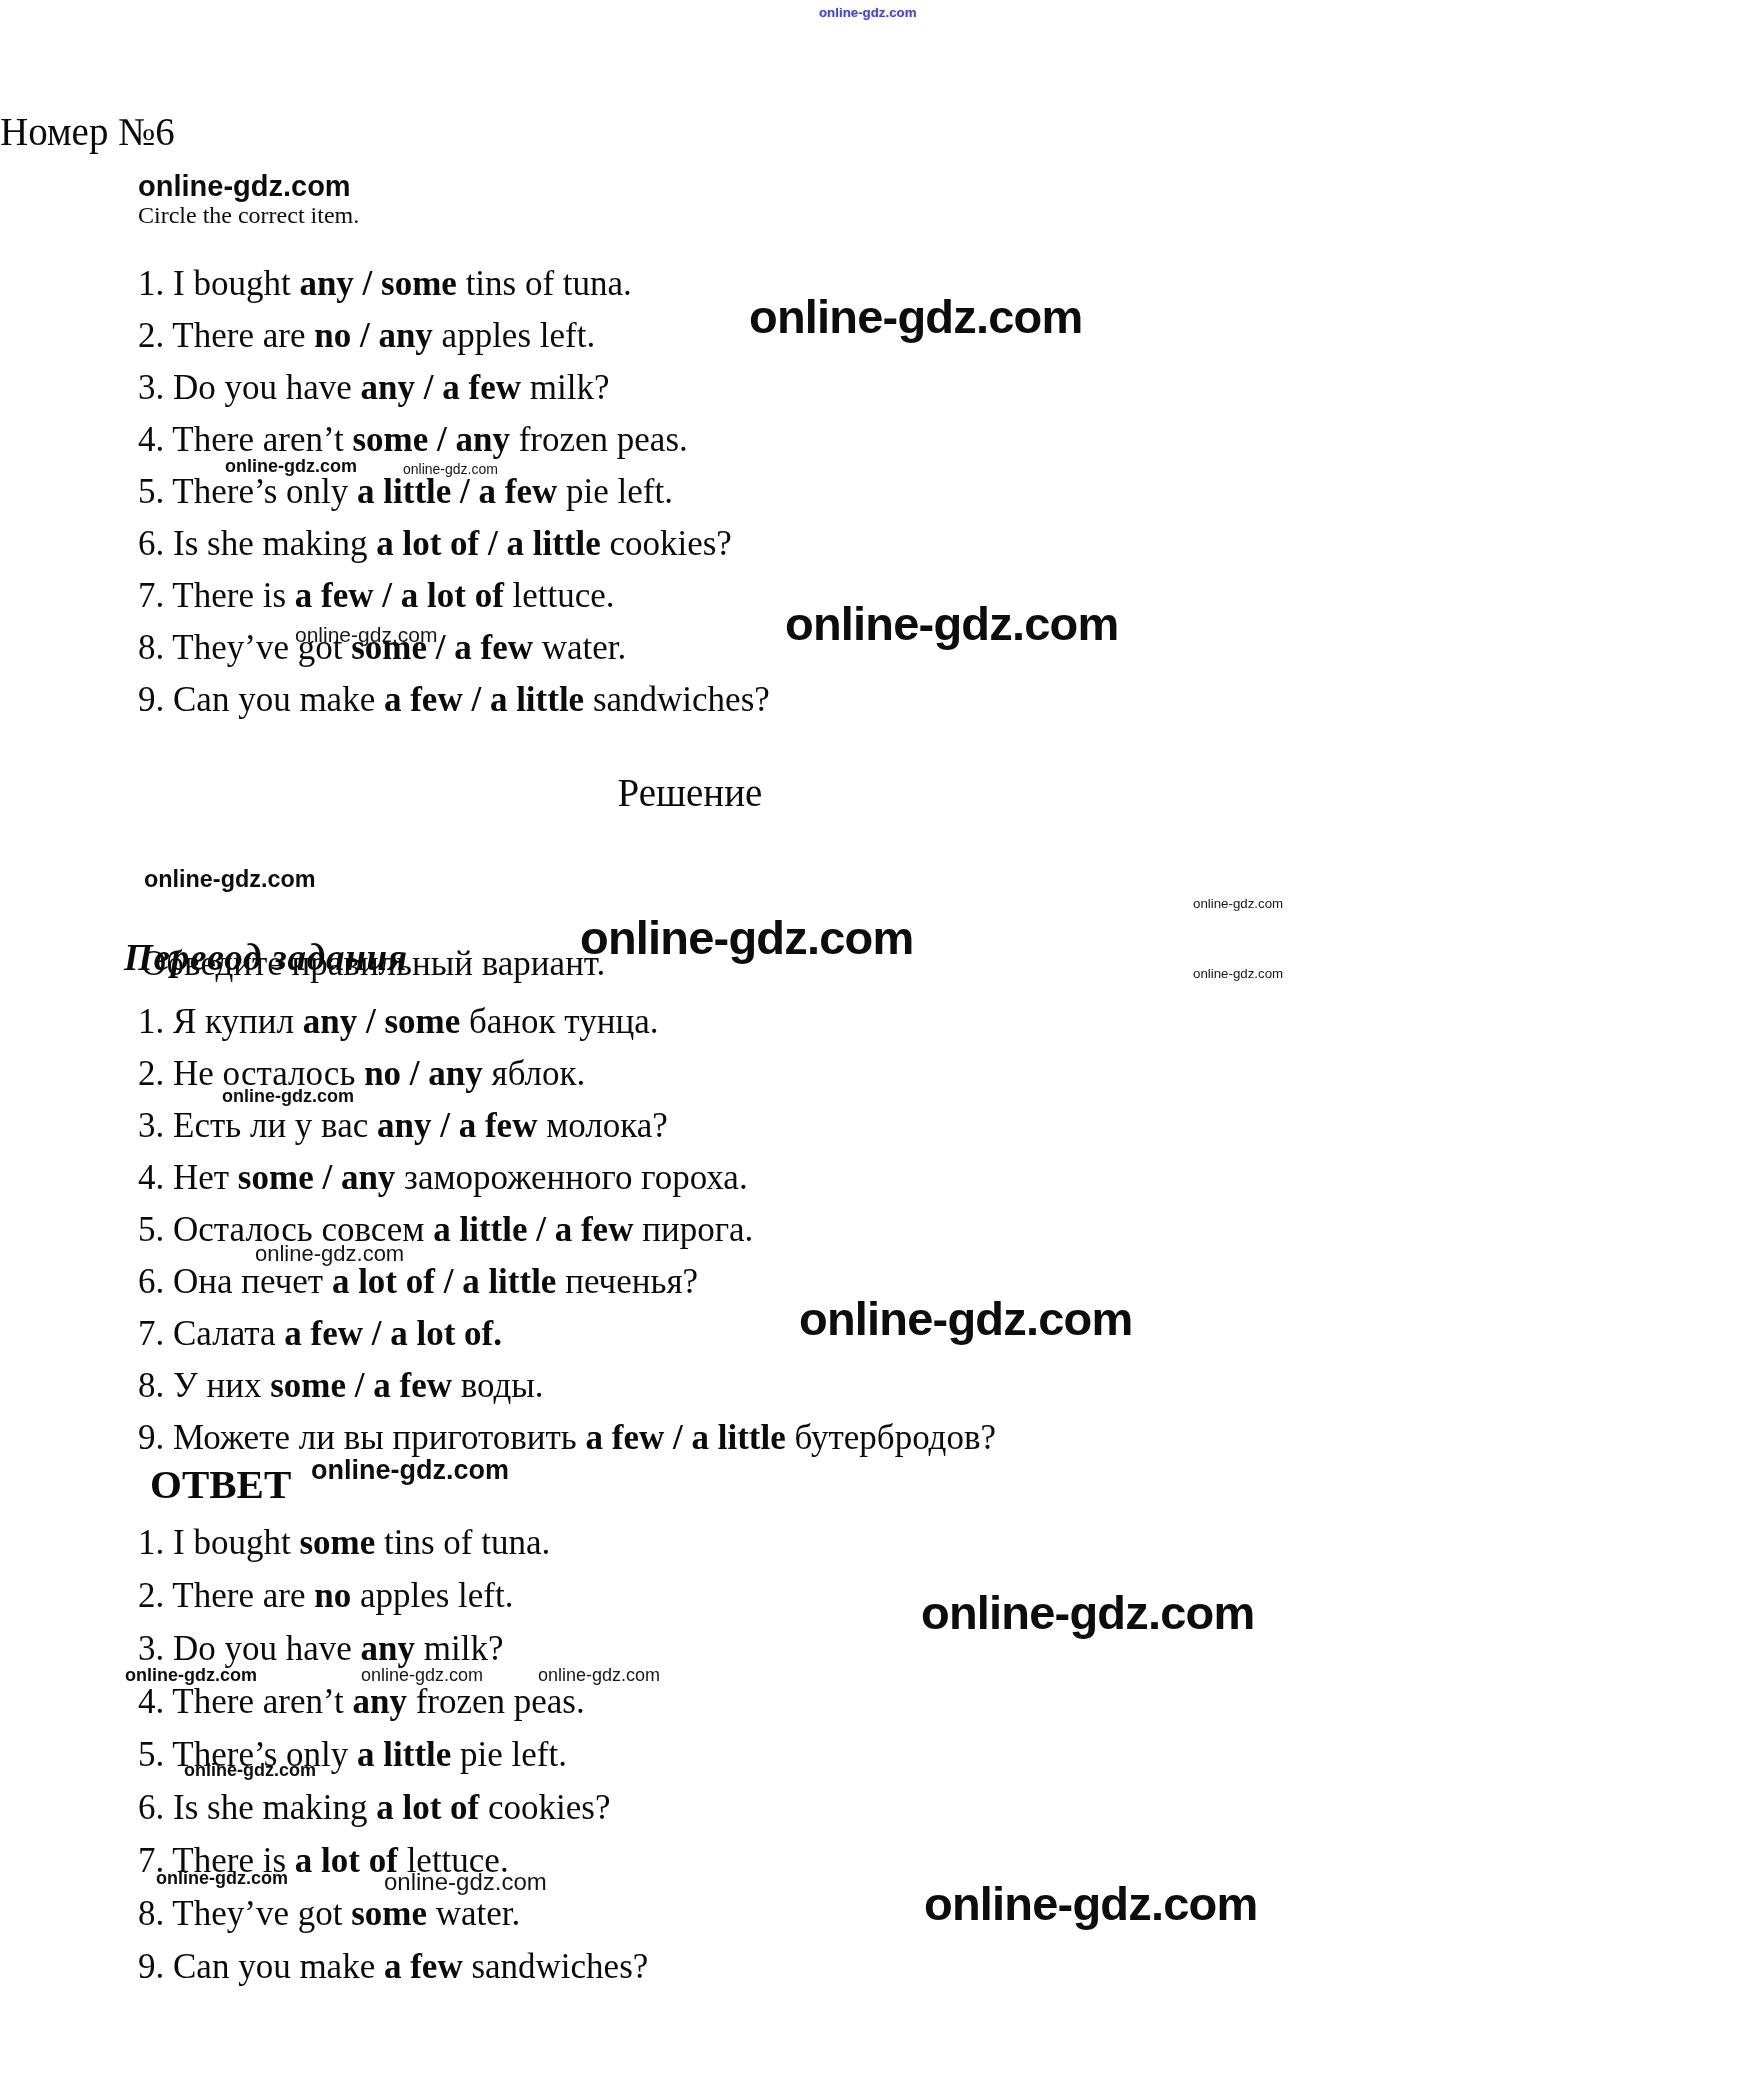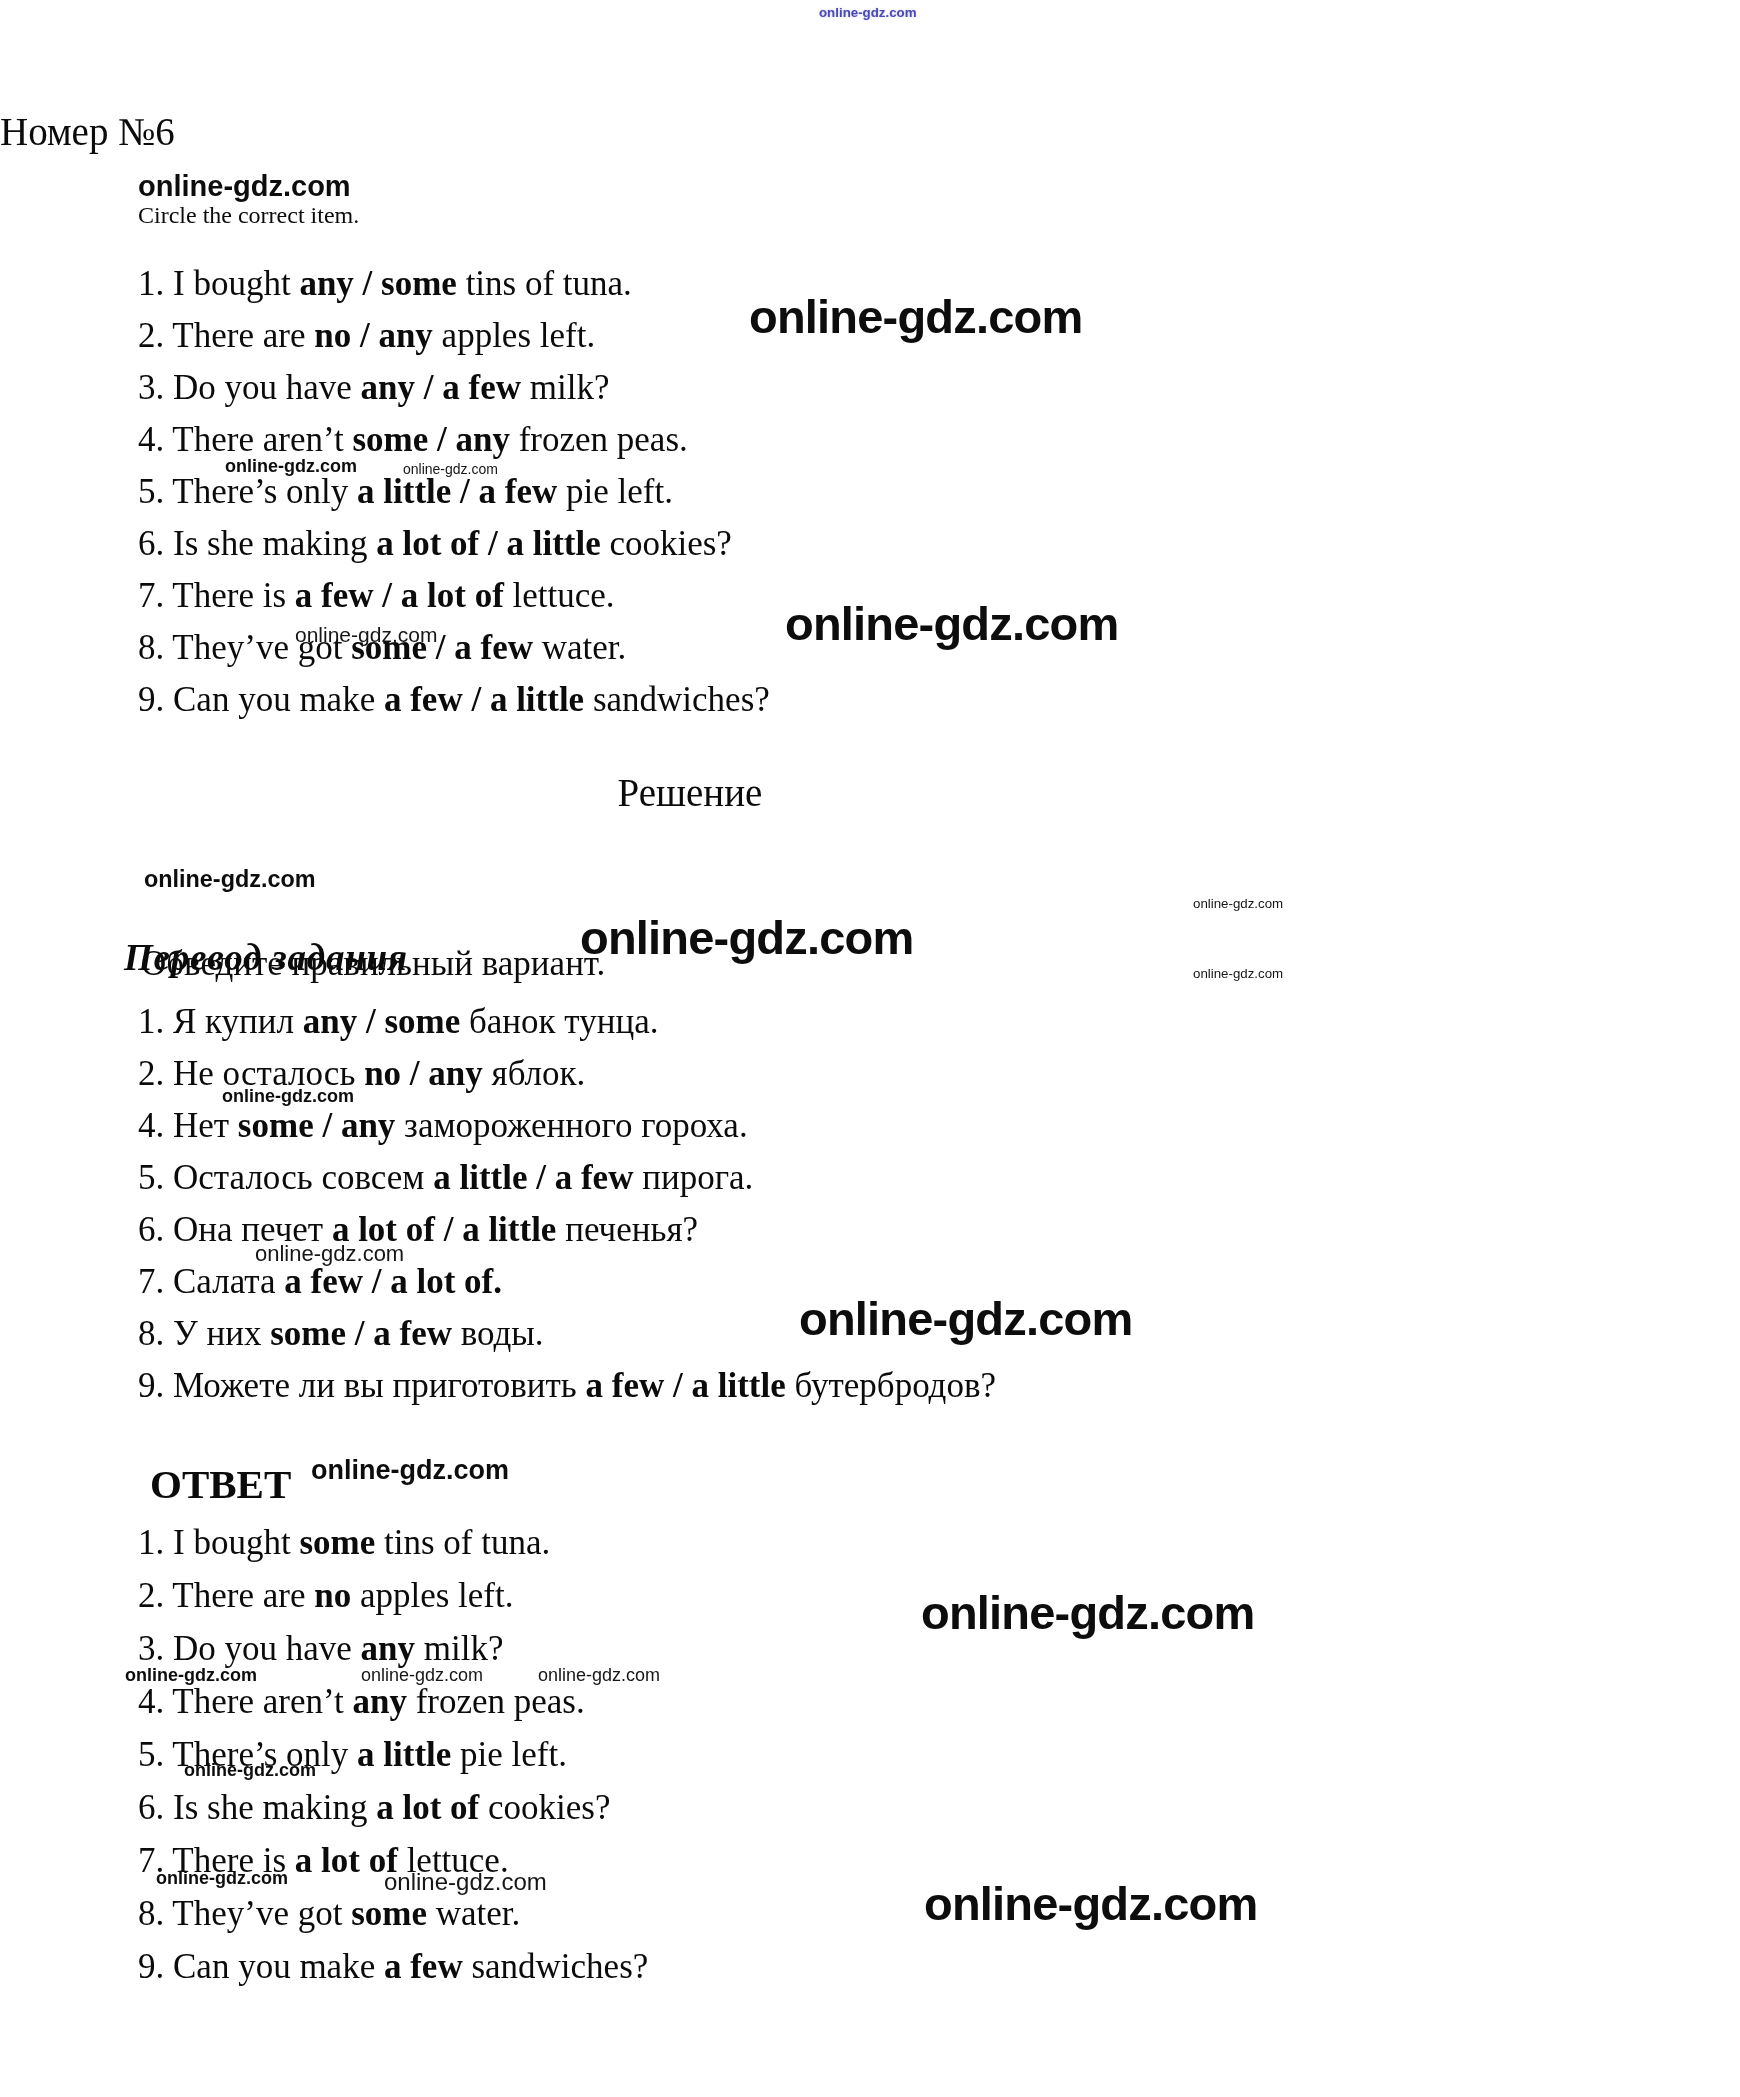--- a/index.html
+++ b/index.html
@@ -81,20 +81,21 @@
     <div class="line">9. Can you make <b>a few / a little</b> sandwiches?</div>
   </div>
 
 <div class="abs solution-heading">Решение</div>
 
 <div class="abs perevod-heading">Перевод задания</div>
 <div class="abs obvedite">Обведите правильный вариант.</div>
 <div class="list ru-list">
     <div class="line">1. Я купил <b>any / some</b> банок тунца.</div>
     <div class="line">2. Не осталось <b>no / any</b> яблок.</div>
+    <div class="line">3. Есть ли у вас <b>any / a few</b> молока?</div>
     <div class="line">4. Нет <b>some / any</b> замороженного гороха.</div>
     <div class="line">5. Осталось совсем <b>a little / a few</b> пирога.</div>
     <div class="line">6. Она печет <b>a lot of / a little</b> печенья?</div>
     <div class="line">7. Салата <b>a few / a lot of.</b></div>
     <div class="line">8. У них <b>some / a few</b> воды.</div>
     <div class="line">9. Можете ли вы приготовить <b>a few / a little</b> бутербродов?</div>
   </div>
 
 <div class="abs otvet-heading">ОТВЕТ</div>
 <div class="list ans-list">

